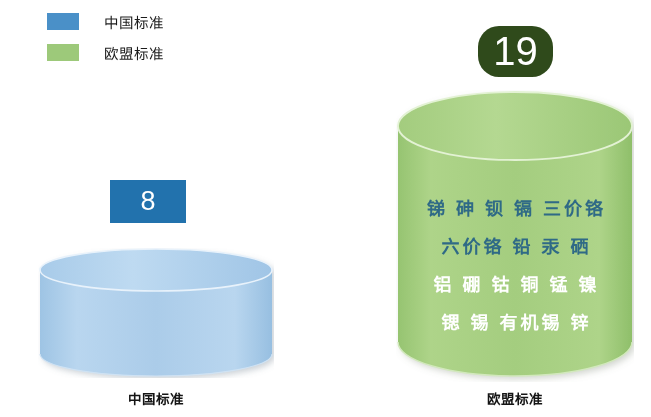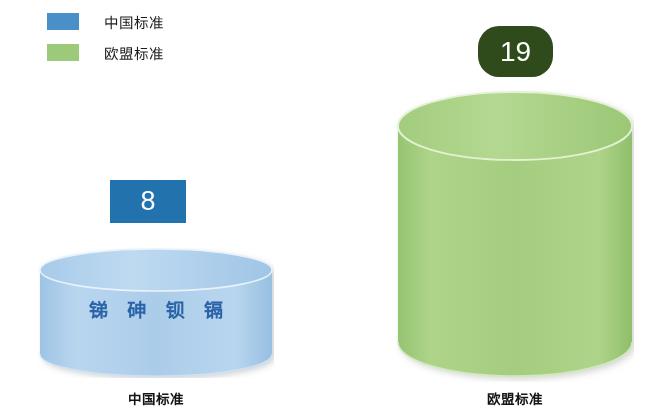--- a/index.html
+++ b/index.html
@@ -65,21 +65,21 @@
     height: 43px;
     background: #2272ad;
     font-size: 27px;
   }
   .badge-green {
     left: 478px;
     top: 26px;
     width: 75px;
     height: 51px;
     background: #2f4a1b;
-    font-size: 28px;
+    font-size: 40px;
     border-radius: 21px;
   }
 
   
   .cyl {
     position: absolute;
   }
   .cyl-svg {
     position: absolute;
     left: 0;
@@ -199,21 +199,20 @@
         </filter>
       </defs>
       <g filter="url(#shBlue)">
         <path d="M2,22 L2,106 A116,22 0 0 0 234,106 L234,22 Z" fill="url(#gBodyBlue)"></path>
         <ellipse cx="118" cy="22" rx="116" ry="21" fill="url(#gTopBlue)"></ellipse>
       </g>
       <ellipse cx="118" cy="22" rx="116" ry="21" fill="none" stroke="#e8f2fb" stroke-width="1.6"></ellipse>
       <path d="M2,106 A116,22 0 0 0 234,106" fill="none" stroke="#cfe2f3" stroke-width="1.2"></path>
     </svg>
     <div class="cyl-text">
-      <div class="cyl-line">锑 砷 钡 镉</div>
     </div>
   </div>
 
   <div class="cyl" id="cyl-eu">
     <svg class="cyl-svg" width="238" height="292" viewBox="0 0 238 292">
       <defs>
         <linearGradient id="gBodyGreen" x1="0" y1="0" x2="1" y2="0">
           <stop offset="0%" stop-color="#96c471"></stop>
           <stop offset="14%" stop-color="#aed489"></stop>
           <stop offset="50%" stop-color="#a4cd7f"></stop>
@@ -229,18 +228,24 @@
           <feDropShadow dx="3" dy="3" stdDeviation="3.5" flood-color="#6f7c6a" flood-opacity="0.33"></feDropShadow>
         </filter>
       </defs>
       <g filter="url(#shGreen)">
         <path d="M2,36 L2,252 A117,34 0 0 0 236,252 L236,36 Z" fill="url(#gBodyGreen)"></path>
         <ellipse cx="119" cy="36" rx="117" ry="34" fill="url(#gTopGreen)"></ellipse>
       </g>
       <ellipse cx="119" cy="36" rx="117" ry="34" fill="none" stroke="#e3f2d4" stroke-width="1.8"></ellipse>
       <path d="M2,252 A117,34 0 0 0 236,252" fill="none" stroke="#d2e8bd" stroke-width="1.4"></path>
     </svg>
+    <div class="cyl-text">
+      <div class="cyl-line tone-dark">锑 砷 钡 镉 三价铬</div>
+      <div class="cyl-line tone-dark">六价铬 铅 汞 硒</div>
+      <div class="cyl-line tone-light">铝 硼 钴 铜 锰 镍</div>
+      <div class="cyl-line tone-light">锶 锡 有机锡 锌</div>
+    </div>
   </div>
 
   <div class="caption" id="caption-china">中国标准</div>
   <div class="caption" id="caption-eu">欧盟标准</div>
 
 </div>
 
 </body></html>

